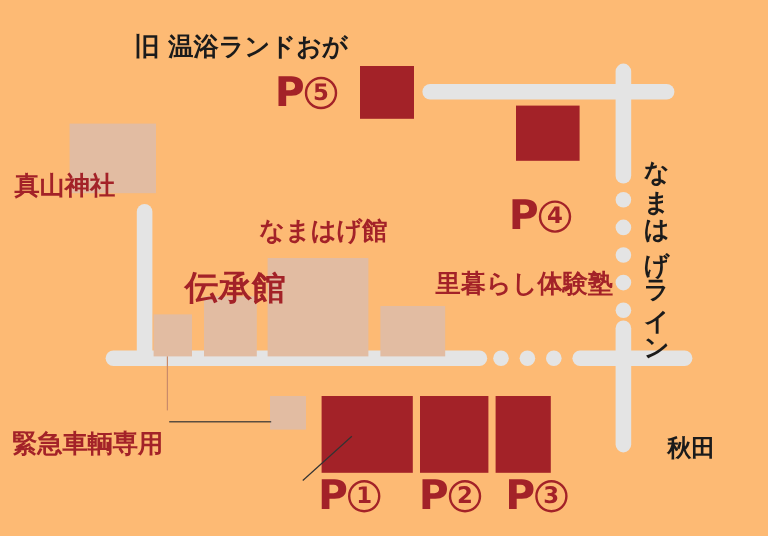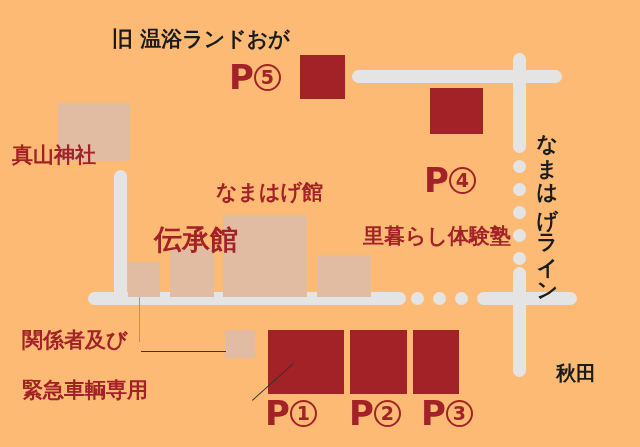--- a/index.html
+++ b/index.html
@@ -157,23 +157,22 @@
 
 
   <div class="lbl lbl-red" style="left:216px; top:180px; font-size:21px;">なまはげ館</div>
 
   <div class="lbl lbl-red" style="left:154px; top:224px; font-size:28px;">伝承館</div>
 
   <div class="lbl lbl-red" style="left:315px; top:224px; font-size:21px;margin-left:48px;">里暮らし体験塾</div>
 
   <div class="lbl lbl-black vertical" style="left:535px; top:118px; font-size:21px;">なまはげライン</div>
 
-  <div class="lbl lbl-red" style="left:22px; top:328px; font-size:21px;">関係者及び</div>
-
-  <div class="lbl lbl-red" style="left:22px; top:358px; font-size:21px;margin-top:20px;">緊急車輌専用</div>
+
+  <div class="lbl lbl-red" style="left:10px; top:358px; font-size:21px;">緊急車輌専用</div>
 
 
 
   <div class="lbl lbl-black" style="left:556px; top:362px; font-size:20px;">秋田</div>
 
   <div class="pmark" style="left:229px; top:60px;">
     <span class="p-letter">P</span>
     <span class="p-num">5</span>
   </div>
 

